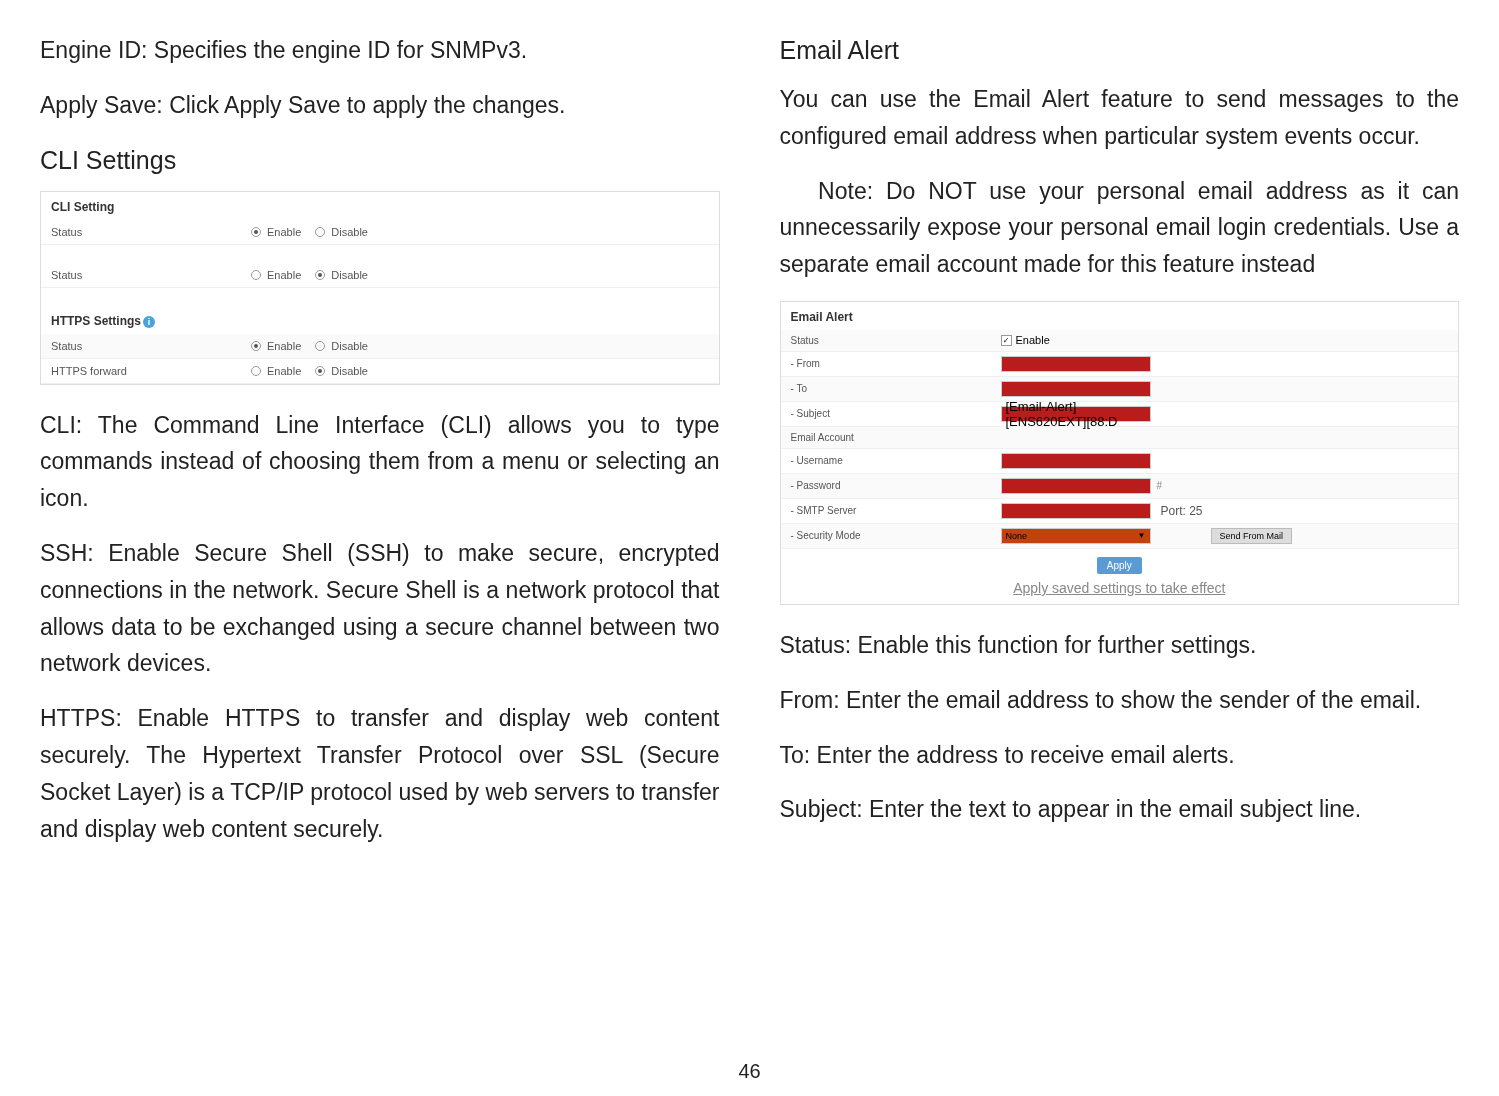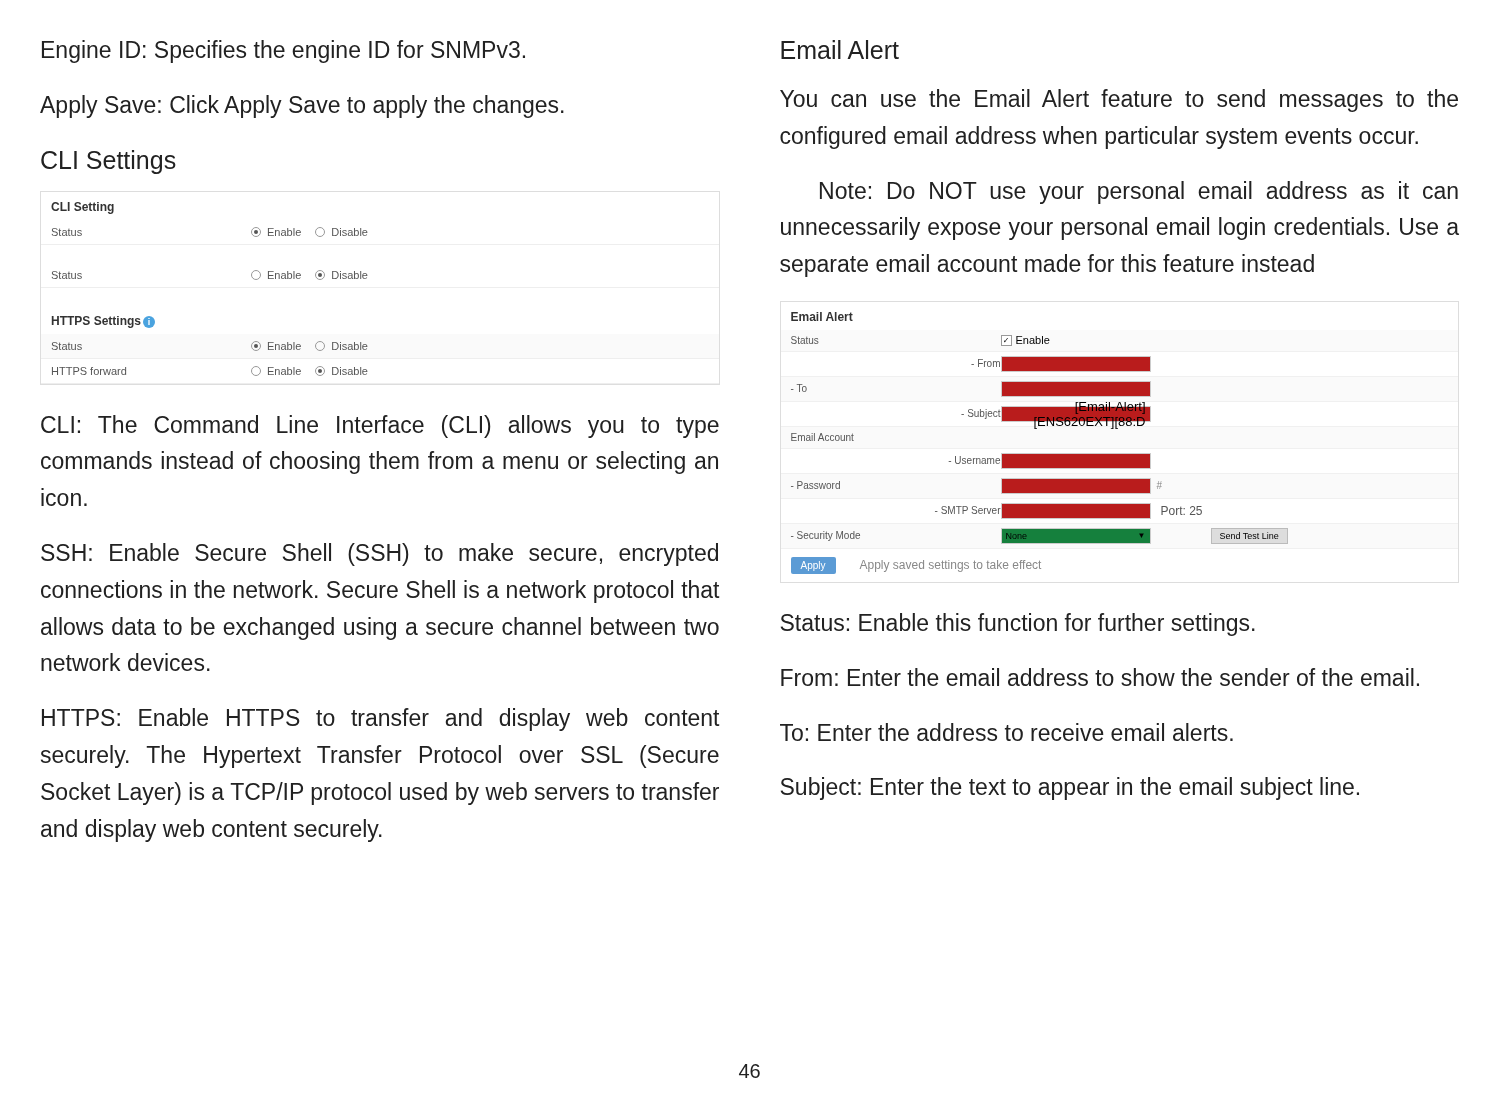--- a/index.html
+++ b/index.html
@@ -116,40 +116,39 @@
     .email-row {
       display: flex;
       align-items: center;
       padding: 4px 10px;
       border-bottom: 1px solid #f0f0f0;
       background: #fafafa;
       min-height: 22px;
     }
     .email-row.alt {
       background: #fff;
-      text-align: right;
     }
     .email-label {
       width: 210px;
       font-size: 10px;
       color: #555;
     }
     .email-input {
       border: 1px solid #ccc;
       background: #b91c1c;
       height: 16px;
       width: 150px;
       font-size: 13px;
       padding: 0 4px;
       display: inline-flex;
       align-items: center;
     }
     .email-select {
       border: 1px solid #ccc;
-      background: #15803d;
+      background: #c2410c;
       height: 16px;
       width: 150px;
       font-size: 9px;
       padding: 0 4px;
       display: inline-flex;
       align-items: center;
       justify-content: space-between;
     }
     .checkbox {
       width: 11px;
@@ -159,33 +158,35 @@
       align-items: center;
       justify-content: center;
       font-size: 8px;
       margin-right: 4px;
       background: #fff;
     }
     .apply-row {
       padding: 8px 10px;
       display: flex;
       align-items: center;
-      gap: 24px;
+      gap: 6px;
+      flex-direction: column;
     }
     .apply-btn {
       background: #5b9bd5;
       color: #fff;
       border: none;
       padding: 3px 10px;
       font-size: 10px;
       border-radius: 2px;
     }
     .apply-note {
-      font-size: 12px;
+      font-size: 14px;
       color: #888;
+      text-decoration: underline;
     }
     .port-label {
       font-size: 12px;
       color: #555;
       margin-left: 10px;
     }
     .send-btn {
       background: #ddd;
       border: 1px solid #bbb;
       font-size: 9px;
@@ -314,21 +315,21 @@
         <span class="email-label">- SMTP Server</span>
         <span class="email-input"></span>
         <span class="port-label">Port: 25</span>
       </div>
       <div class="email-row">
         <span class="email-label">- Security Mode</span>
         <span class="email-select">
           <span>None</span>
           <span class="caret">▼</span>
         </span>
-        <span class="send-btn">Send Test Line</span>
+        <span class="send-btn">Send From Mail</span>
       </div>
       <div class="apply-row">
         <span class="apply-btn">Apply</span>
         <span class="apply-note">Apply saved settings to take effect</span>
       </div>
     </div>
 
     <p class="body-text">Status: Enable this function for further settings.</p>
     <p class="body-text">From: Enter the email address to show the sender of the email.</p>
     <p class="body-text">To: Enter the address to receive email alerts.</p>

